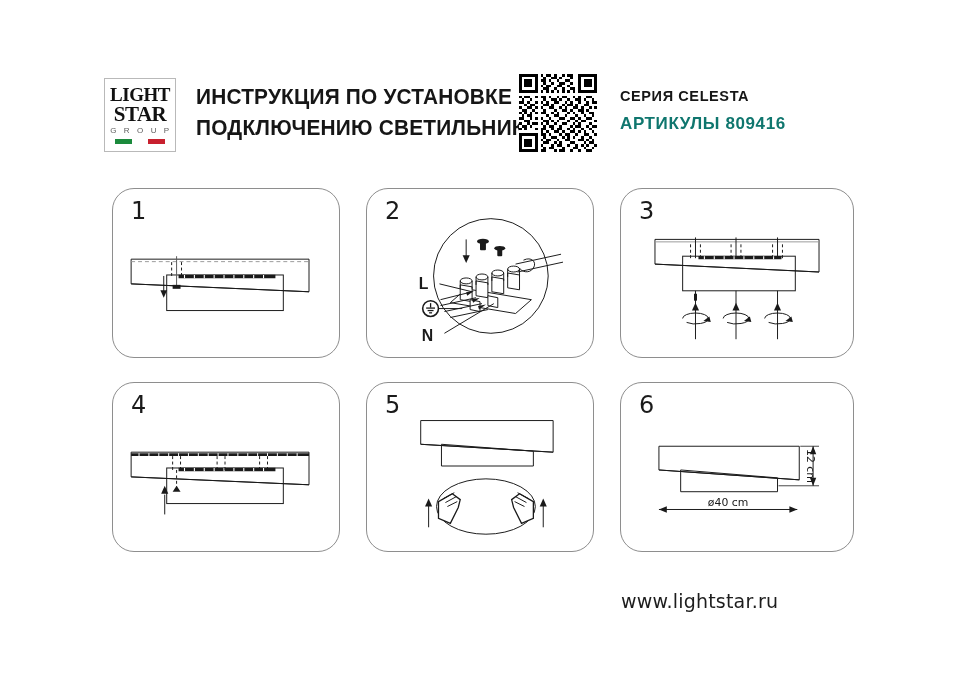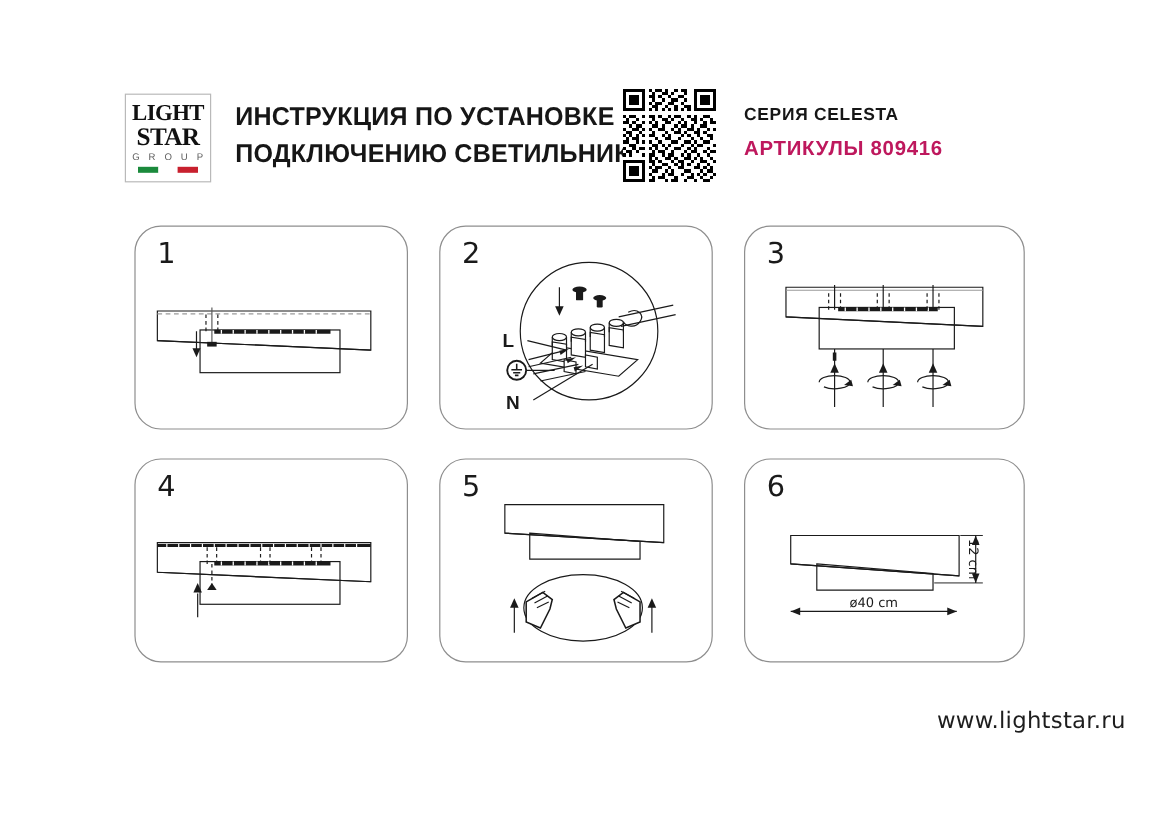--- a/index.html
+++ b/index.html
@@ -89,21 +89,21 @@
   #series-line {
     font-size: 14.5px;
     font-weight: bold;
     color: #161616;
     letter-spacing: 0.6px;
     margin-bottom: 10px;
   }
   #article-line {
     font-size: 17px;
     font-weight: bold;
-    color: #be185d;
+    color: #0f766e;
     letter-spacing: 0.6px;
   }
 
   
   #panels {
     position: absolute;
     left: 0; top: 0;
     width: 960px; height: 678px;
   }
   .panel {
@@ -123,23 +123,23 @@
   }
   .panel-art {
     position: absolute;
     left: 0; top: 0;
     width: 100%; height: 100%;
   }
 
   
   #footer {
     position: absolute;
-    left: 608px; top: 590px;
+    left: 621px; top: 590px;
     width: 330px;
-    text-align: right;
+    text-align: left;
   }
   #site-url {
     font-size: 19px;
     color: #1d1d1d;
     letter-spacing: 0.2px;
     font-family: "DejaVu Sans", sans-serif;
   }
 </style>
 </head>
 <body>

